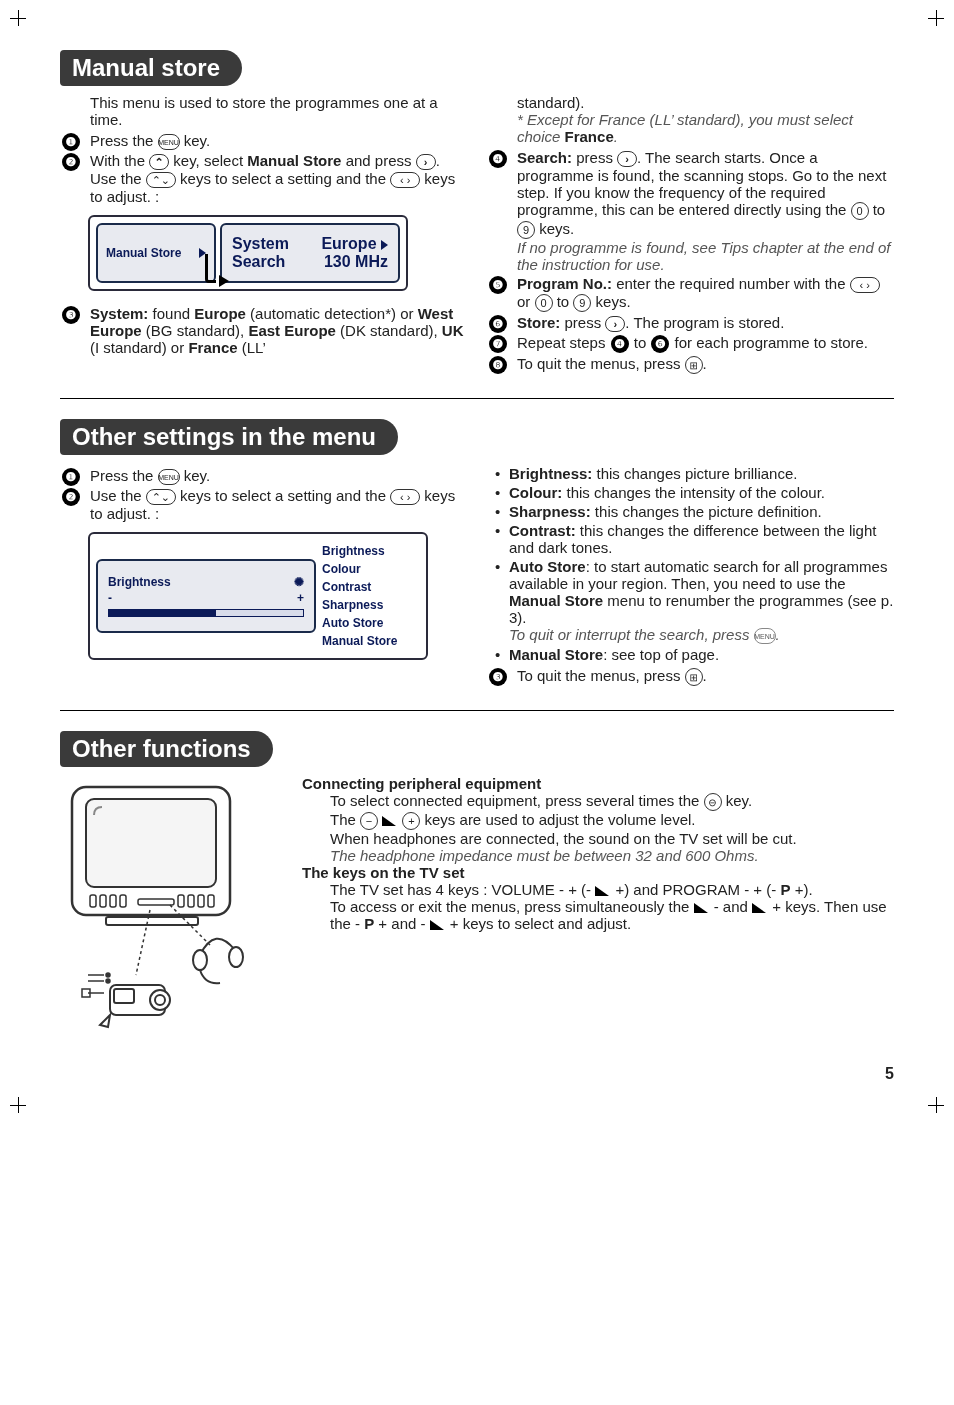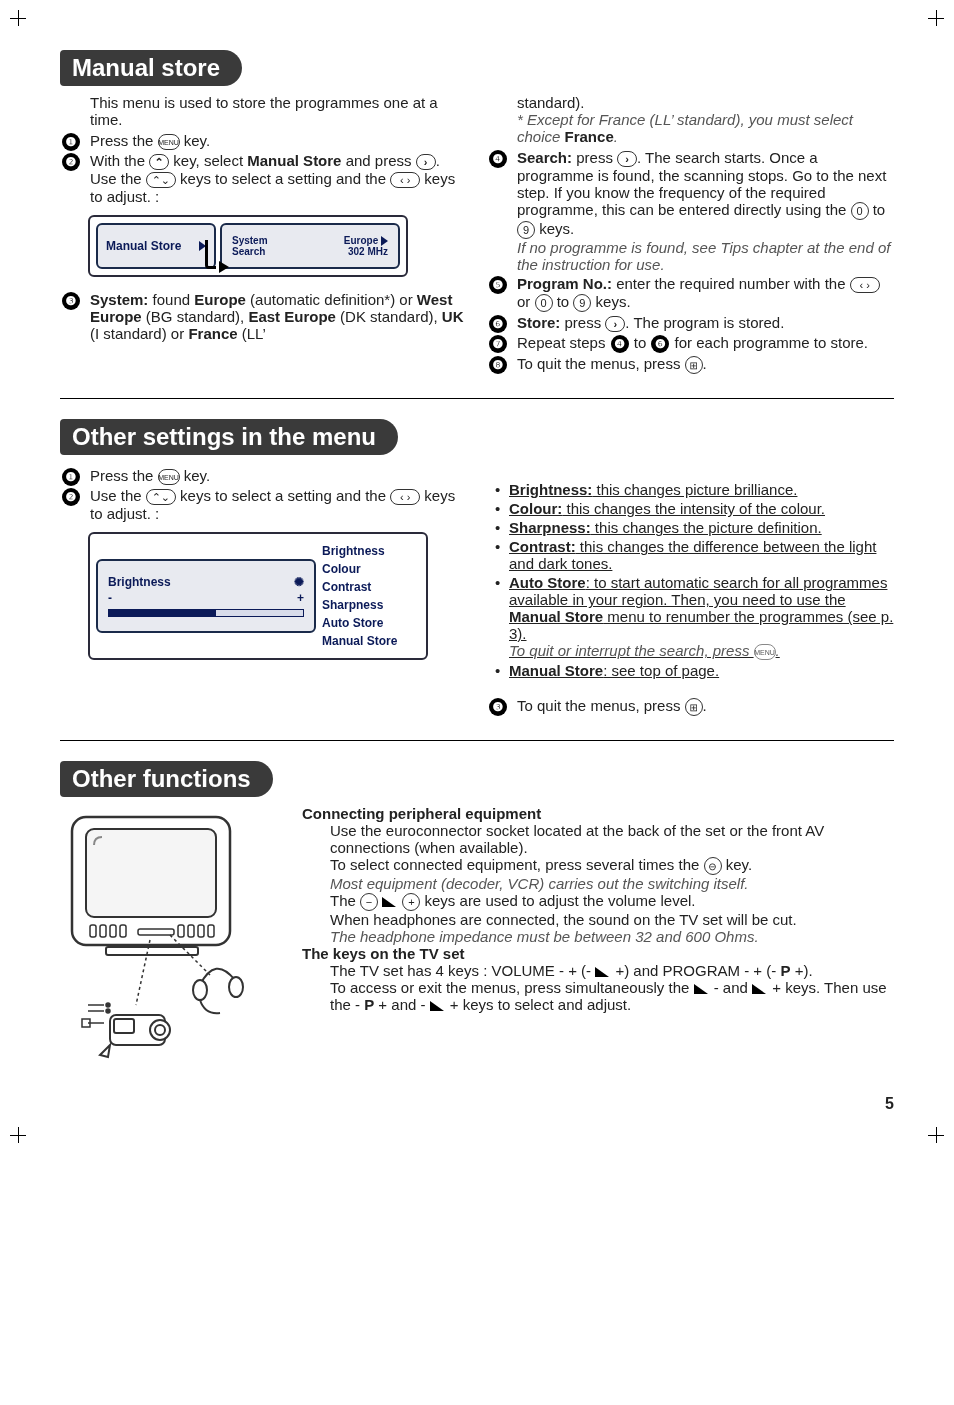--- a/index.html
+++ b/index.html
@@ -57,21 +57,21 @@
   .italic { font-style: italic; color:#555; }
   .bold { font-weight:bold; }
 
   
   .menu-shot {
     width: 320px; border:2px solid #2a2a3a; border-radius:6px;
     display:flex; background:#fff; margin:10px 0 14px 28px; position:relative;
   }
   .menu-shot .left-pane { width:120px; border:2px solid #1a2a4a; border-radius:6px; margin:6px 0 6px 6px; display:flex; flex-direction:column; justify-content:center; align-items:flex-start; padding:8px; color:#0b1a58; font-weight:bold; font-size:12px; background:#e8eaf0;}
   .menu-shot .left-pane .lp-row { display:flex; align-items:center; width:100%; justify-content:space-between;}
-  .menu-shot .right-pane { flex:1; border:2px solid #1a2a4a; border-radius:6px; margin:6px 6px 6px 4px; padding:10px 10px; color:#0b1a58; font-weight:bold; font-size:10px; background:#e8eaf0;}
+  .menu-shot .right-pane { flex:1; border:2px solid #1a2a4a; border-radius:6px; margin:6px 6px 6px 4px; padding:10px 10px; color:#0b1a58; font-weight:bold; font-size:16px; background:#e8eaf0;}
   .menu-shot .right-pane .row { display:flex; justify-content:space-between; }
   .menu-shot .arrow-down {
     position:absolute; left:105px; bottom:-2px; width:30px; height:30px;
   }
   .menu-shot .arrow-down::before {
     content:""; position:absolute; left:10px; bottom:8px; width:8px; height:26px;
     border-left:3px solid #000; border-bottom:3px solid #000; border-bottom-left-radius:4px;
   }
   .menu-shot .arrow-down::after {
     content:""; position:absolute; left:24px; bottom:4px;
@@ -81,21 +81,21 @@
   .menu-shot2 {
     width: 340px; border:2px solid #2a2a3a; border-radius:6px;
     display:flex; background:#fff; margin:10px 0 14px 28px; align-items:center;
   }
   .menu-shot2 .left-pane { flex:1; border:2px solid #1a2a4a; border-radius:6px; margin:6px 0 6px 6px; padding:14px 10px; color:#0b1a58; font-weight:bold; font-size:12px; background:#e8eaf0;}
   .menu-shot2 .left-pane .slider { height:8px; border:1px solid #0b1a58; margin-top:4px; position:relative; background:#d8dcea;}
   .menu-shot2 .left-pane .slider .fill { position:absolute; left:0; top:0; bottom:0; width:55%; background:#0b1a58;}
   .menu-shot2 .left-pane .labelrow { display:flex; justify-content:space-between; align-items:center;}
   .menu-shot2 .list-pane { width:110px; padding:8px 8px 8px 6px; color:#0b1a58; font-weight:bold; font-size:12px; line-height:1.5;}
 
-  ul.bullets { list-style:none; padding-left:12px; margin:18px 0;text-decoration:underline; }
+  ul.bullets { list-style:none; padding-left:12px; margin:2px 0; }
   ul.bullets > li { position:relative; padding-left:10px; margin-bottom:2px;}
   ul.bullets > li::before { content:"•"; position:absolute; left:-4px; top:0;}
 
   hr.thin { border:none; border-top:1px solid #000; margin:20px 0 10px 0;}
 
   
   .tv-illus { width:200px; height:260px; position:relative; margin-right:20px; flex-shrink:0;}
 
   .func-flex { display:flex; align-items:flex-start; gap:22px; }
   .func-text { flex:1; }
@@ -152,30 +152,30 @@
             <span class="tri"></span>
           </div>
       </div>
       <div class="right-pane">
         <div class="row">
             <span>System</span>
             <span><span>Europe</span> <span class="tri"></span></span>
           </div>
         <div class="row">
             <span>Search</span>
-            <span>302 MHz</span>
+            <span>130 MHz</span>
           </div>
       </div>
       <div class="arrow-down"></div>
     </div>
 
     <ol class="numlist">
       <li>
         <span class="num-circle">❸</span>
-        <span class="bold">System:</span><span> found </span><span class="bold">Europe</span><span> (automatic definition*) or </span><span class="bold">West Europe</span><span> (BG standard), </span><span class="bold">East Europe</span><span> (DK standard), </span><span class="bold">UK</span><span> (I standard) or </span><span class="bold">France</span><span> (LL’</span>
+        <span class="bold">System:</span><span> found </span><span class="bold">Europe</span><span> (automatic detection*) or </span><span class="bold">West Europe</span><span> (BG standard), </span><span class="bold">East Europe</span><span> (DK standard), </span><span class="bold">UK</span><span> (I standard) or </span><span class="bold">France</span><span> (LL’</span>
       </li>
     </ol>
   </div>
 
   <div class="col">
     <div class="indent">standard).</div>
     <div class="indent italic">
       <span>* Except for France (LL’ standard), you must select choice </span><span class="bold" style="font-style:normal;color:#222">France</span><span>.</span>
     </div>
     <ol class="numlist">
@@ -318,25 +318,23 @@
         <circle cx="48" cy="200" r="2" fill="#333"></circle>
           <circle cx="48" cy="206" r="2" fill="#333"></circle>
         <line x1="28" y1="218" x2="44" y2="218"></line>
           <rect x="22" y="214" width="8" height="8" fill="none"></rect>
       </g>
     </svg>
   </div>
 
   <div class="func-text">
     <div class="bold">Connecting peripheral equipment</div>
-    <div class="sub-indent">Use the euroconnector socket located at the back of the set or the front AV connections (when available).</div>
     <div class="sub-indent">
       <span>To select connected equipment, press several times the </span><span class="icon-box-sq">⊖</span><span> key.</span>
     </div>
-    <div class="sub-indent italic">Most equipment (decoder, VCR) carries out the switching itself.</div>
 
     <div class="sub-indent">
       <span>The </span><span class="icon-round">−</span> <span class="vol-icon"></span> <span class="icon-round">+</span><span> keys are used to adjust the volume level.</span>
     </div>
     <div class="sub-indent">When headphones are connected, the sound on the TV set will be cut.</div>
     <div class="sub-indent italic">The headphone impedance must be between 32 and 600 Ohms.</div>
 
     <div class="bold">The keys on the TV set</div>
     <div class="sub-indent">
       <span>The TV set has 4 keys : VOLUME - + (- </span><span class="vol-icon"></span><span> +) and PROGRAM - + (- </span><span class="bold">P</span><span> +).</span>

